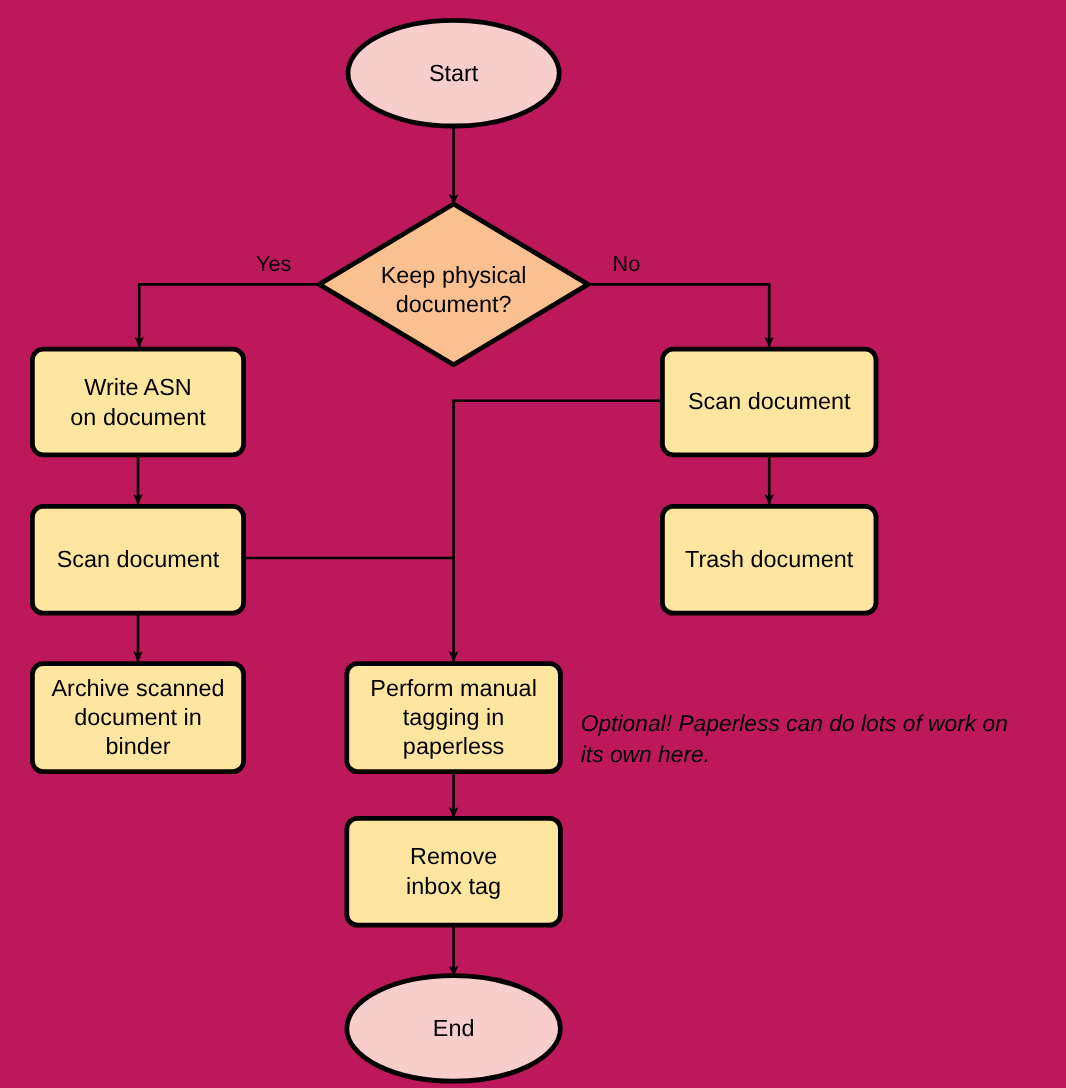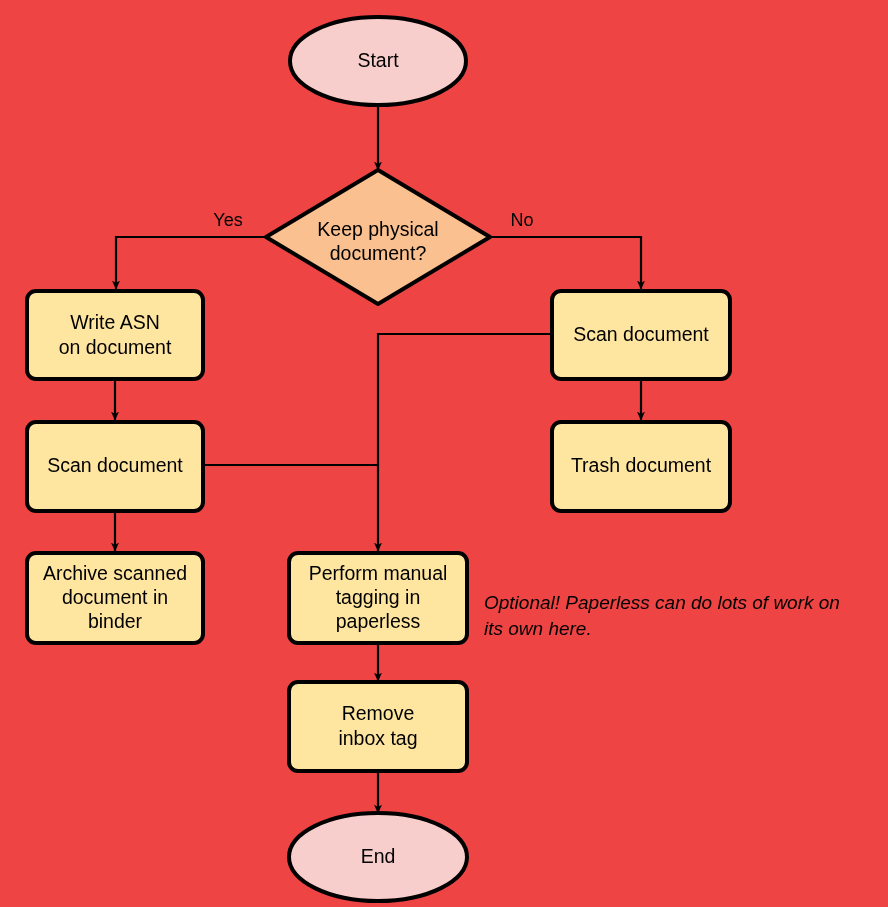--- a/index.html
+++ b/index.html
@@ -7,21 +7,21 @@
     padding: 0;
     background: #ffffff;
   }
   body {
     font-family: "Liberation Sans", sans-serif;
   }
   #canvas {
     position: relative;
     width: 888px;
     height: 907px;
-    background: #ef4444;
+    background: #be185d;
     overflow: hidden;
   }
   #flow-svg {
     position: absolute;
     left: 0;
     top: 0;
     width: 888px;
     height: 907px;
   }
   .node-label {

